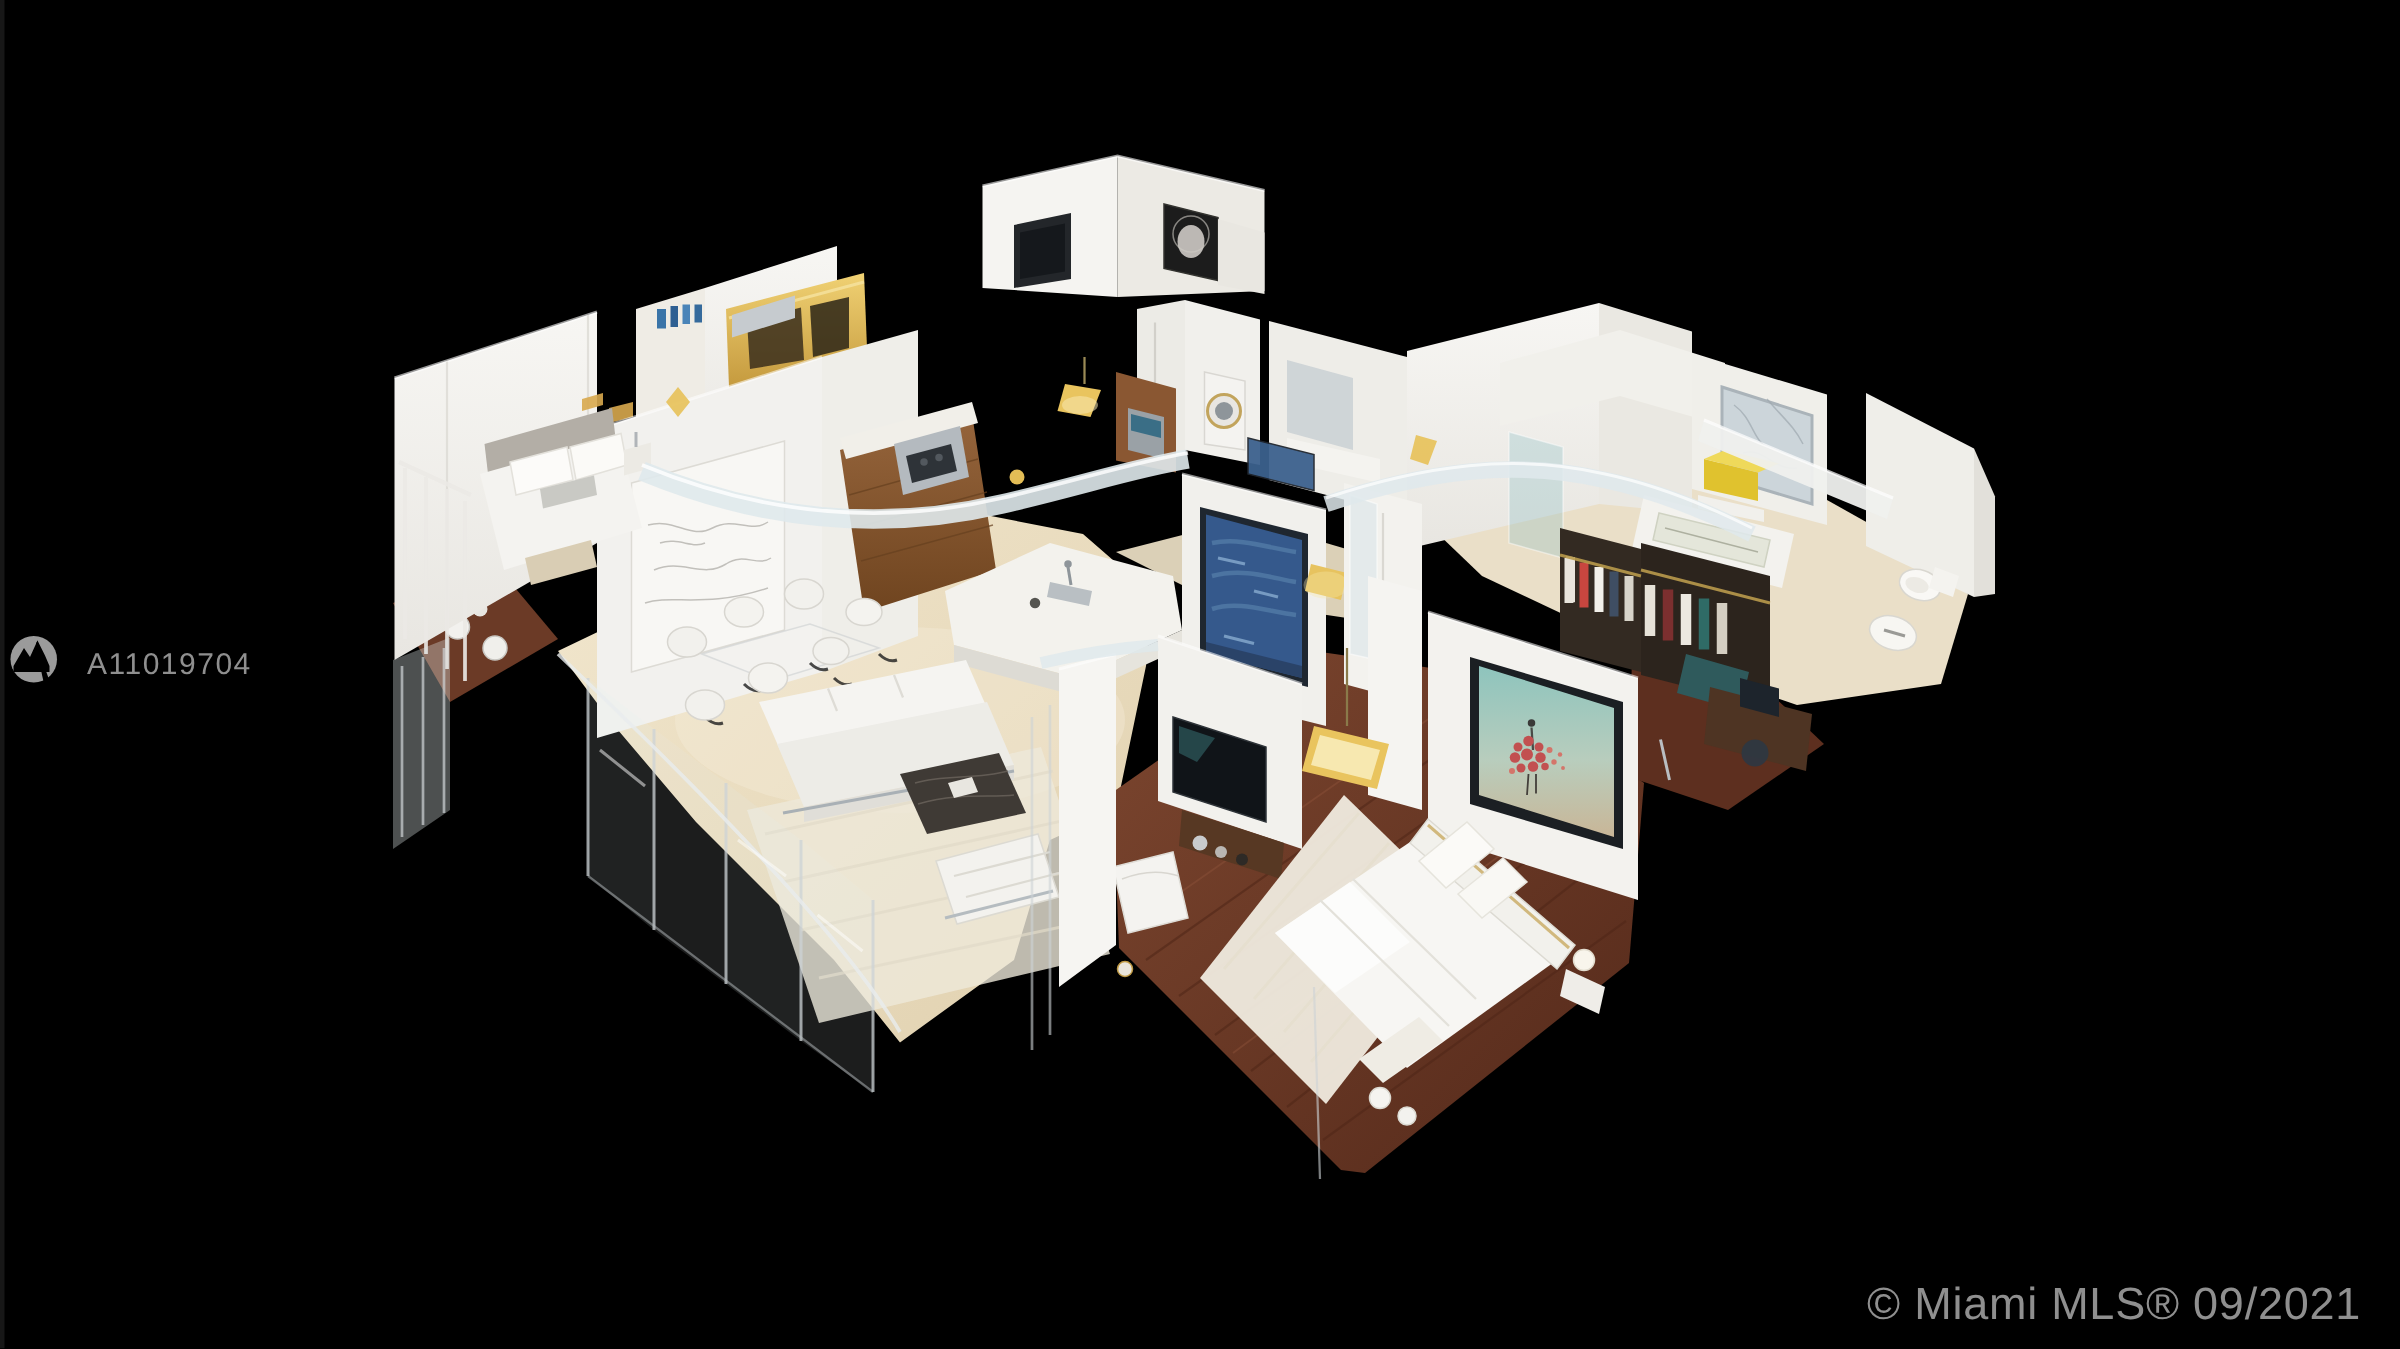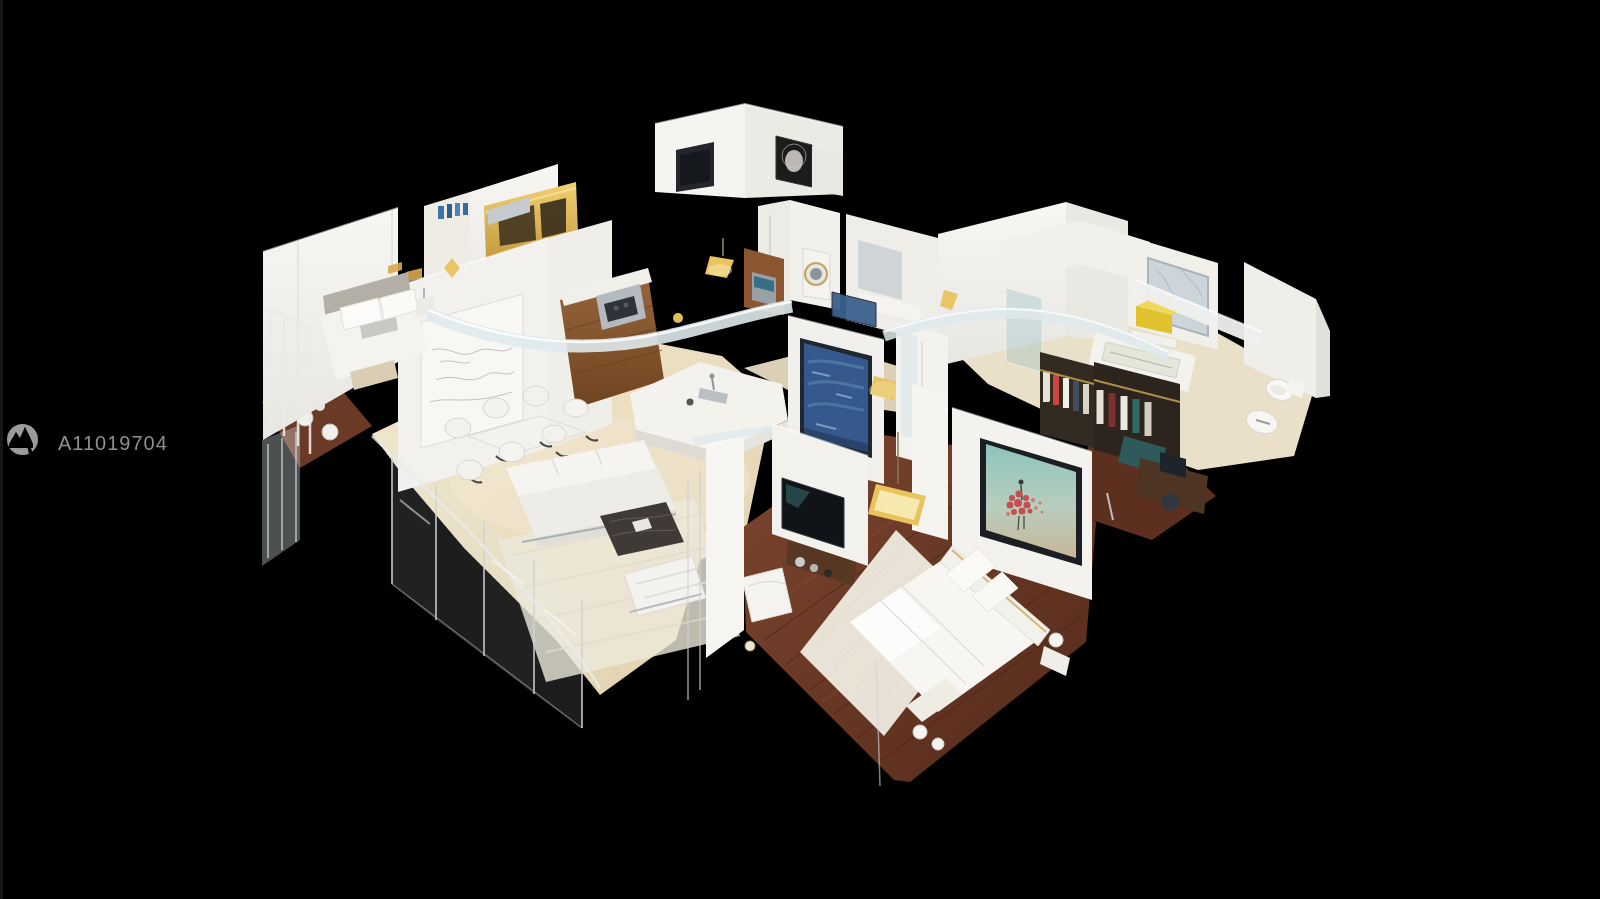--- a/index.html
+++ b/index.html
@@ -424,13 +424,14 @@
 
   <div class="watermark">
     <svg width="34" height="40" viewBox="0 0 34 40">
       <circle cx="16.5" cy="16.5" r="15.5" fill="var(--logo-gray)"></circle>
       <polygon fill="#000000" points="3,21 10,9 14,15 19,4 24,14 27,21 27,25 3,25"></polygon>
       <path fill="#000000" d="M19,4 C22,16 25,27 30,38 C27.5,39.5 25,38 23.5,33 C21.5,26 20,15 18,6 Z"></path>
     </svg>
     <span class="mls-id">A11019704</span>
   </div>
 
+  <div class="copyright">© Miami MLS® 09/2021</div>
 </div>
 
 </body></html>

